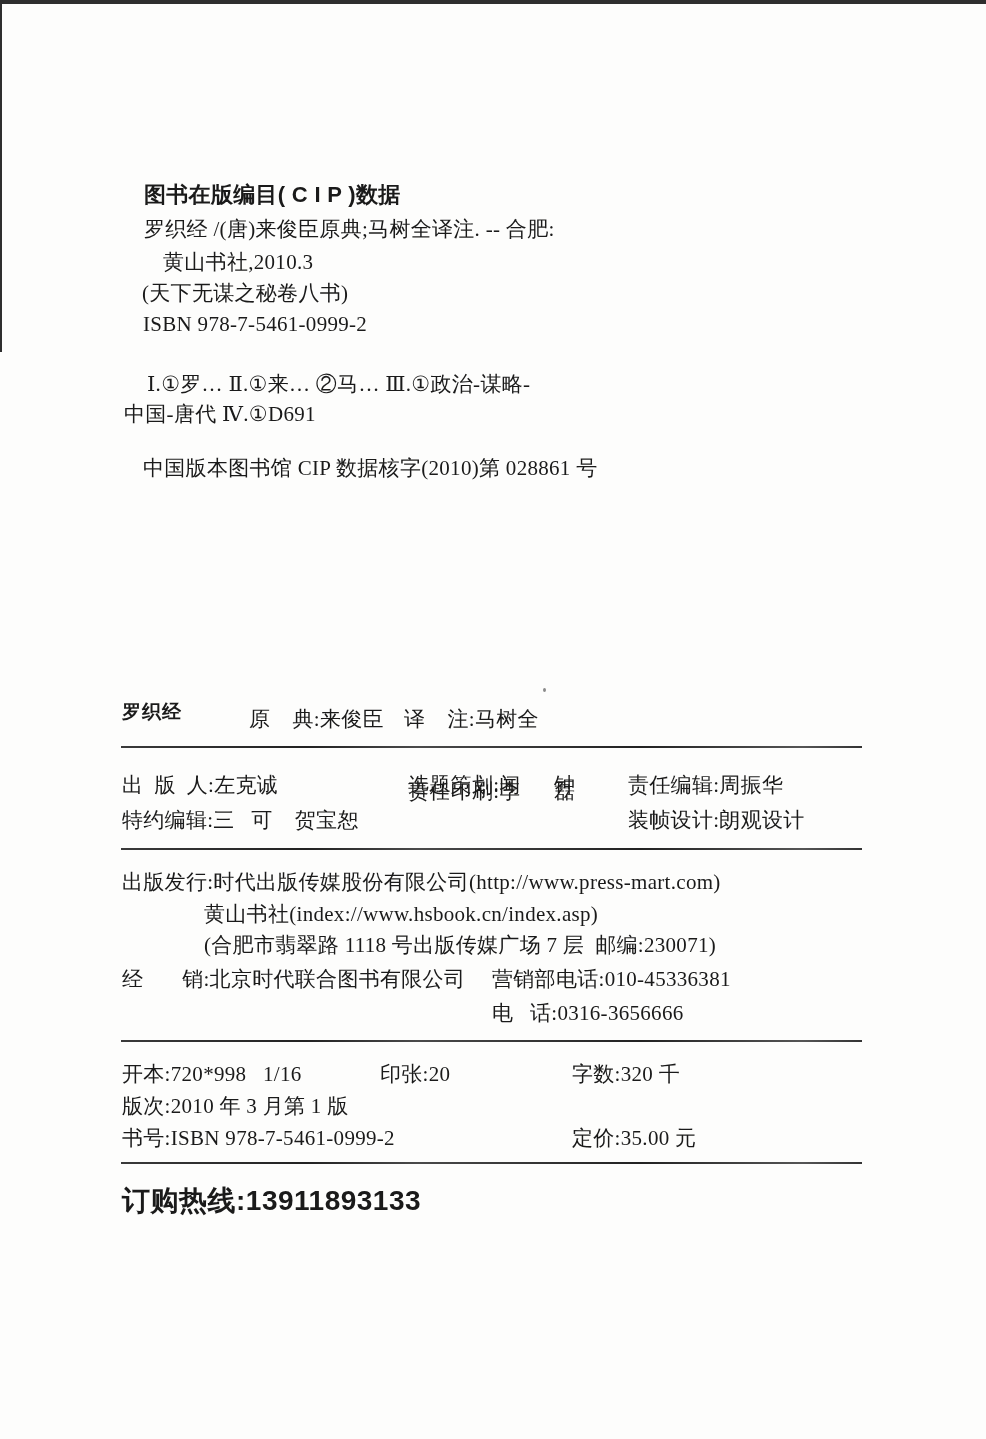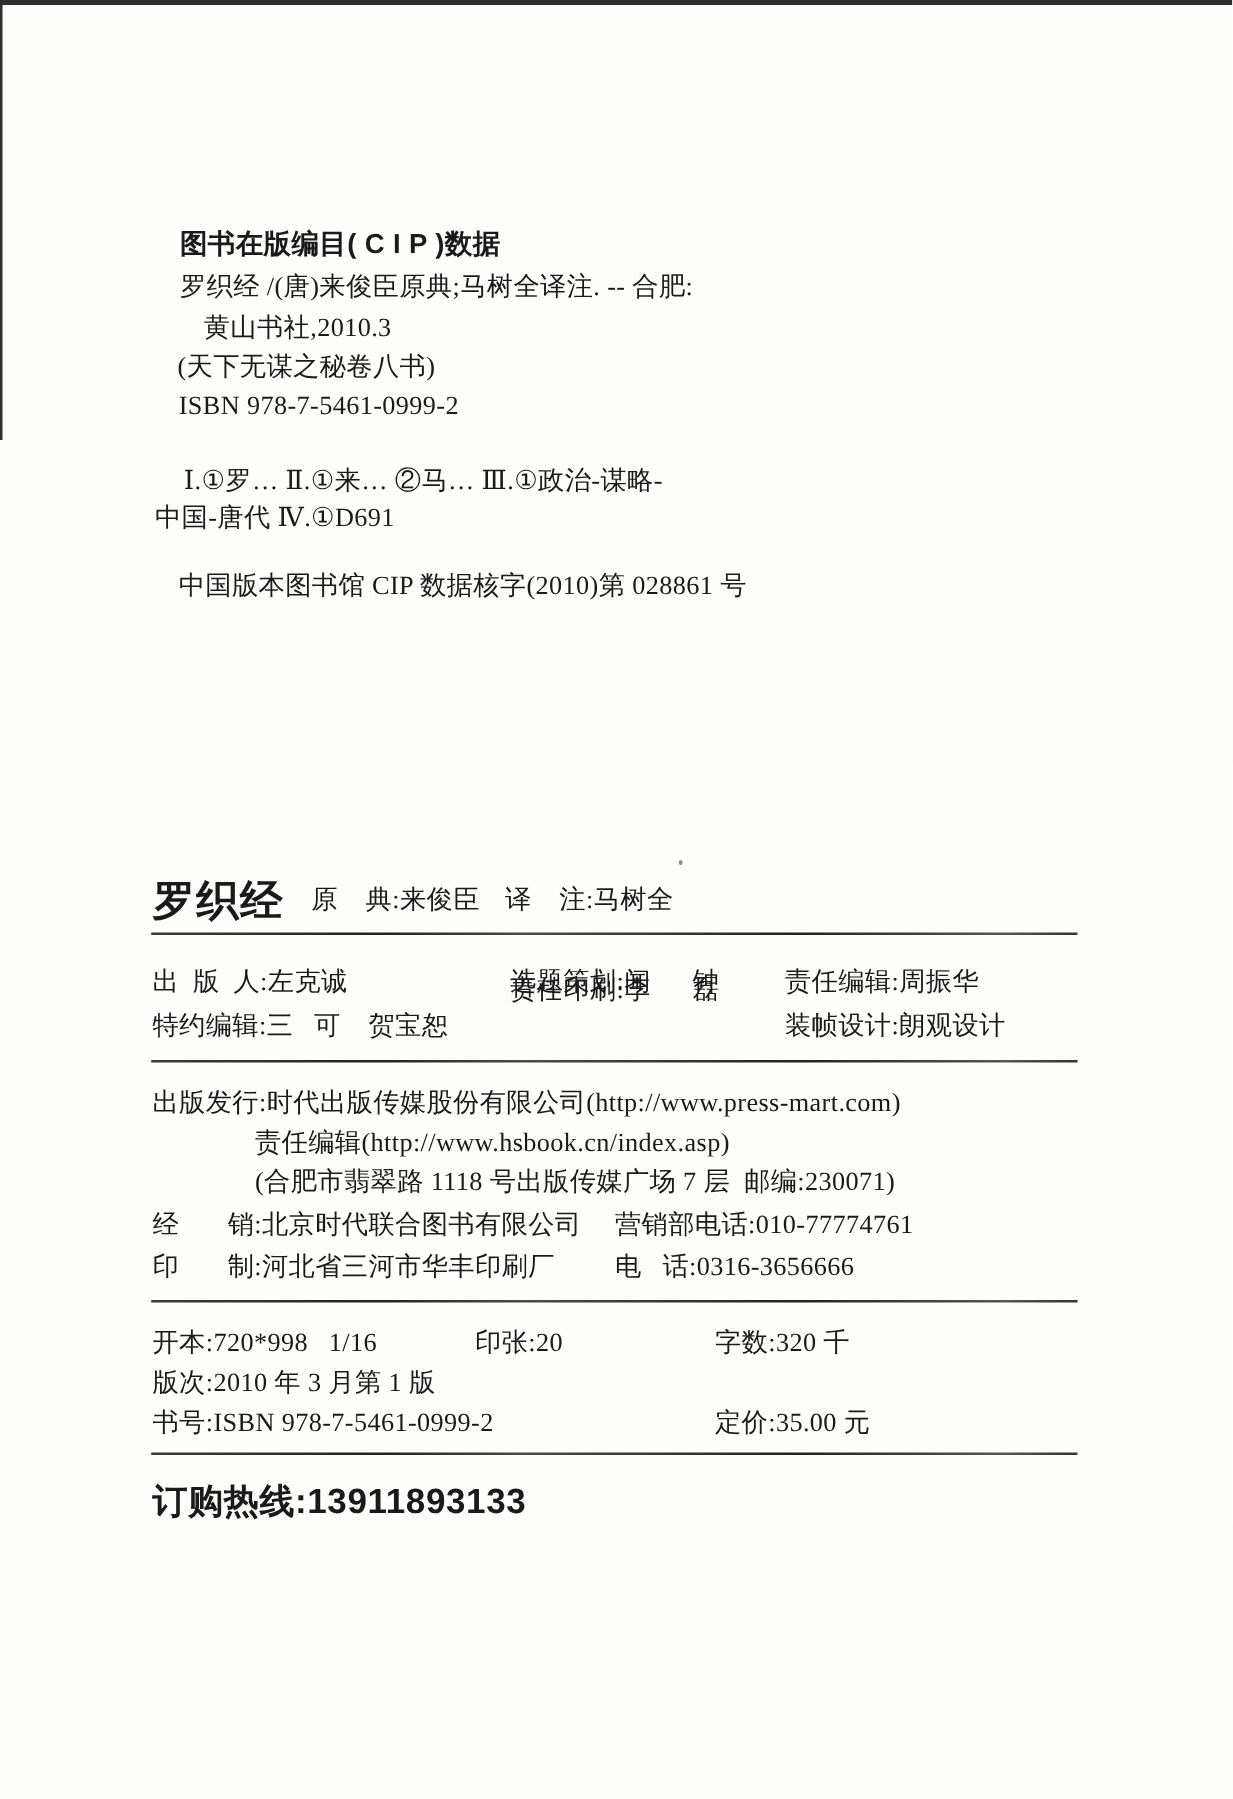--- a/index.html
+++ b/index.html
@@ -21,21 +21,21 @@
     white-space: pre;
     font-size: 21px;
     line-height: 1.25;
     letter-spacing: 0.3px;
   }
   .hei {
     font-family: "Liberation Sans", "DejaVu Sans", sans-serif;
     font-weight: 700;
   }
   .cip-heading { font-size: 22px; }
-  .book-title { font-size: 34px; letter-spacing: 1px; }
+  .book-title { font-size: 19px; letter-spacing: 1px; }
   .hotline { font-size: 28px; letter-spacing: 0.5px; }
   .rule {
     position: absolute;
     left: 121px;
     width: 741px;
     height: 2px;
     background: linear-gradient(90deg, #3a3a3a 0%, #222 25%, #4a4a4a 40%, #222 70%, #555 92%, #333 100%);
   }
   .scan-edge-top {
     position: absolute;
@@ -87,27 +87,26 @@
   <div class="txt" style="left:408px; top:772px;">选题策划:闻      钟</div>
   <div class="txt" style="left:628px; top:772px;">责任编辑:周振华</div>
 
   <div class="txt" style="left:122px; top:807px;">特约编辑:三   可    贺宝恕</div>
   <div class="txt" style="left:408px; top:778px;">责任印刷:李      磊</div>
   <div class="txt" style="left:628px; top:807px;">装帧设计:朗观设计</div>
 
   <div class="rule" style="top:848px;"></div>
 
   <div class="txt" style="left:122px; top:869px;">出版发行:时代出版传媒股份有限公司(http://www.press-mart.com)</div>
-  <div class="txt" style="left:204px; top:901px;">责任编辑(http://www.hsbook.cn/index.asp)</div>
+  <div class="txt" style="left:204px; top:901px;">黄山书社(index://www.hsbook.cn/index.asp)</div>
   <div class="txt" style="left:204px; top:932px;">(合肥市翡翠路 1118 号出版传媒广场 7 层  邮编:230071)</div>
 
   <div class="txt" style="left:122px; top:966px;">经       销:北京时代联合图书有限公司</div>
-  <div class="txt" style="left:492px; top:966px;">营销部电话:010-77774761</div>
+  <div class="txt" style="left:492px; top:966px;">营销部电话:010-45336381</div>
 
-  <div class="txt" style="left:122px; top:1000px;">印       制:河北省三河市华丰印刷厂</div>
   <div class="txt" style="left:492px; top:1000px;">电   话:0316-3656666</div>
 
   <div class="rule" style="top:1040px;"></div>
 
   <div class="txt" style="left:122px; top:1061px;">开本:720*998   1/16</div>
   <div class="txt" style="left:380px; top:1061px;">印张:20</div>
   <div class="txt" style="left:572px; top:1061px;">字数:320 千</div>
 
   <div class="txt" style="left:122px; top:1093px;">版次:2010 年 3 月第 1 版</div>
 

